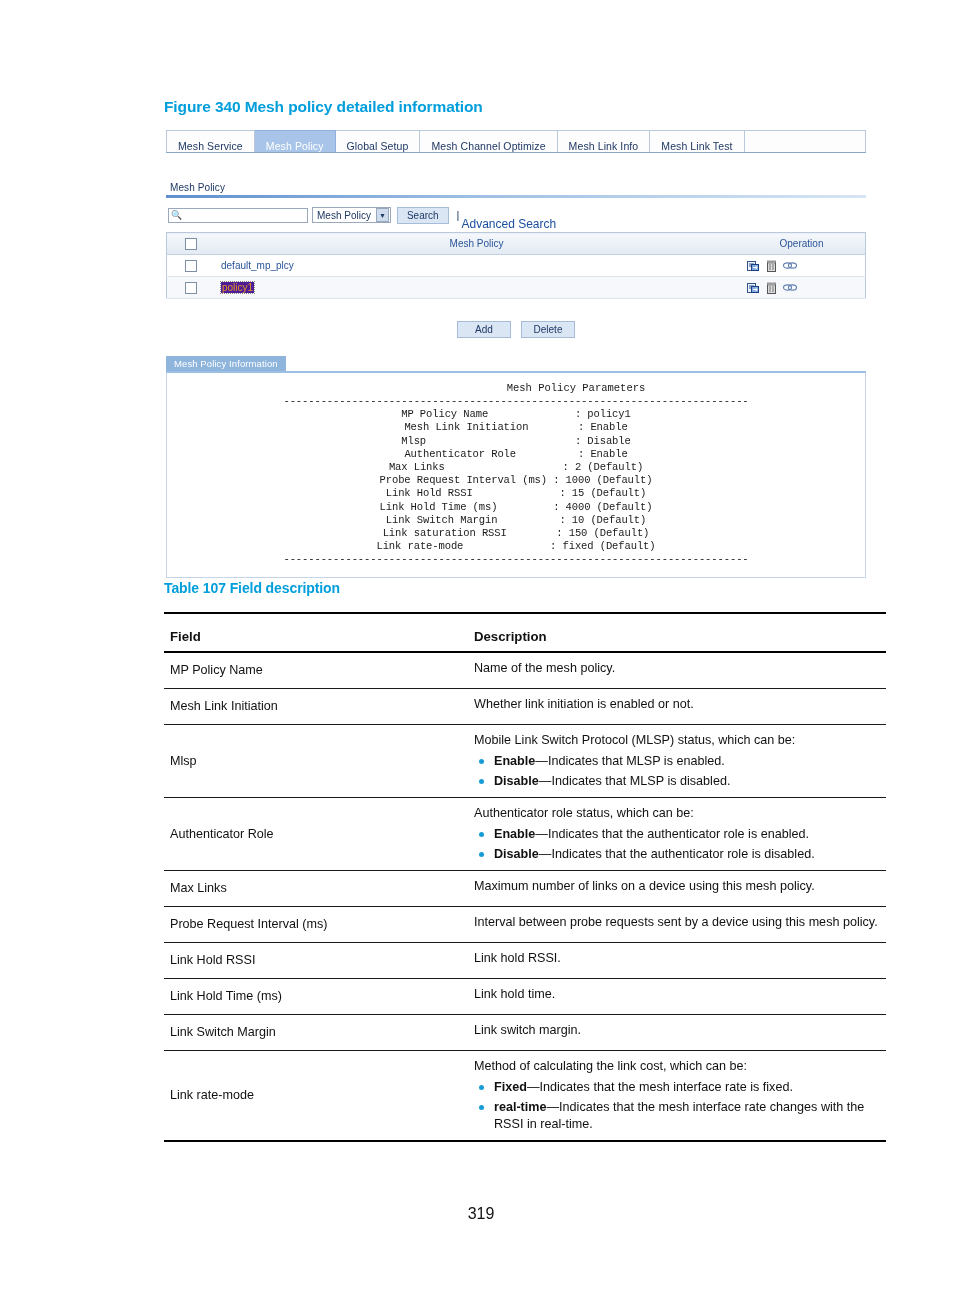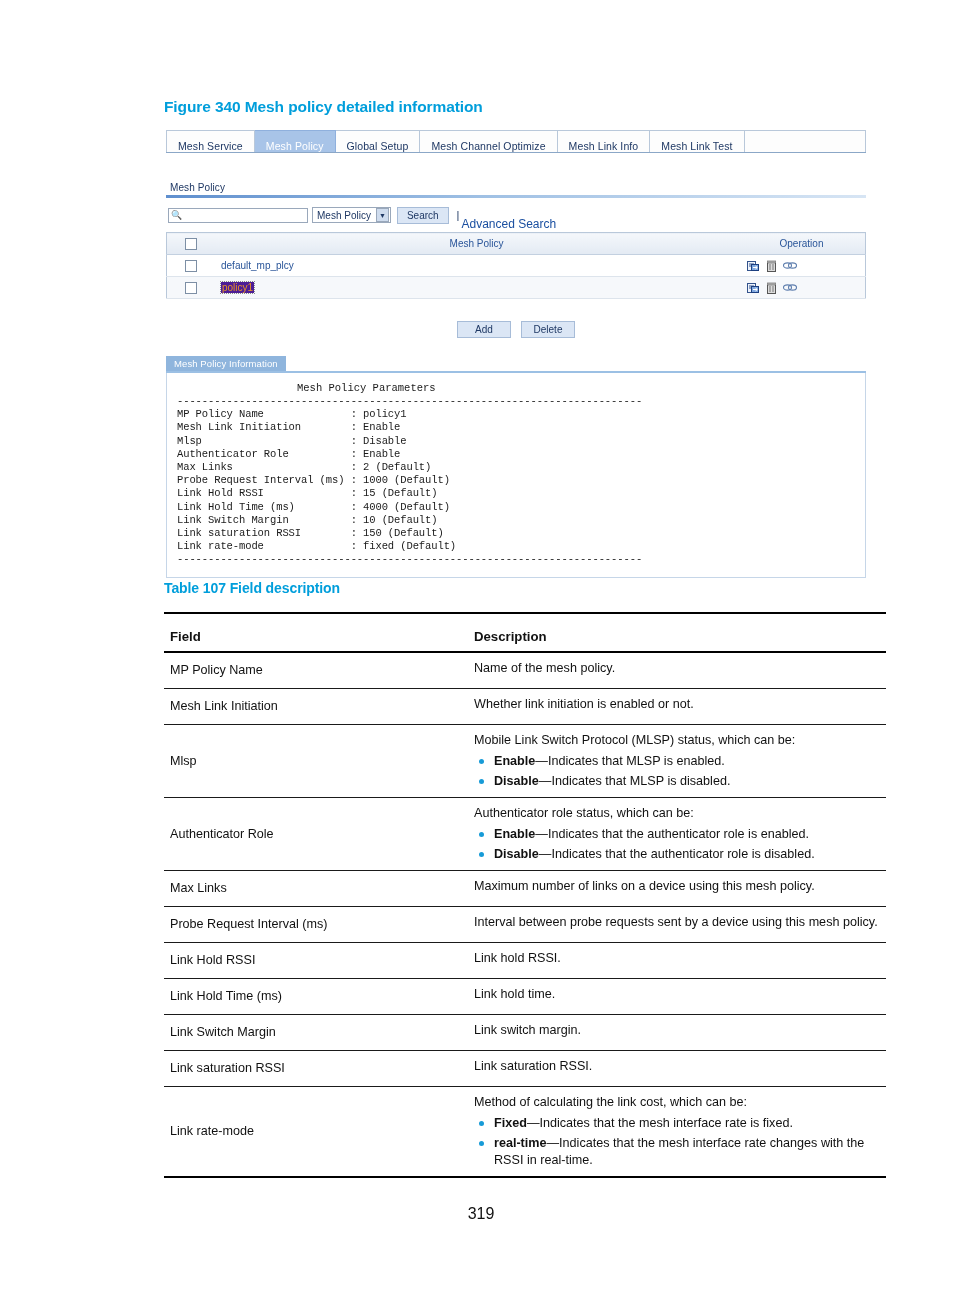--- a/index.html
+++ b/index.html
@@ -240,20 +240,21 @@
     padding: 2px 8px 2px 8px;
     letter-spacing: 0.1px;
     white-space: nowrap;
   }
   .info-body {
     border: 1px solid #c6d6e8;
     border-top: none;
     background: #ffffff;
     padding: 8px 10px 10px 10px;
     min-height: 175px;
+    text-align: center;
   }
   .mono {
     font-family: "Liberation Mono", "DejaVu Sans Mono", monospace;
     font-size: 10.5px;
     line-height: 13.2px;
     color: #1a1a1a;
     white-space: pre;
     letter-spacing: -0.1px;
   }
   .mono-title {
@@ -550,26 +551,20 @@
             <p class="desc-lead">Link hold time.</p>
           </td>
         </tr>
         <tr>
           <td class="fcol-field">Link Switch Margin</td>
           <td class="fcol-desc">
             <p class="desc-lead">Link switch margin.</p>
           </td>
         </tr>
         <tr>
-          <td class="fcol-field">Link saturation RSSI</td>
-          <td class="fcol-desc">
-            <p class="desc-lead">Link saturation RSSI.</p>
-          </td>
-        </tr>
-        <tr>
           <td class="fcol-field">Link rate-mode</td>
           <td class="fcol-desc">
             <p class="desc-lead">Method of calculating the link cost, which can be:</p>
             <ul class="desc-list">
               <li><span class="bul"></span><b>Fixed</b><span>—Indicates that the mesh interface rate is fixed.</span></li>
               <li><span class="bul"></span><b>real-time</b><span>—Indicates that the mesh interface rate changes with the RSSI in real-time.</span></li>
             </ul>
           </td>
         </tr>
       </tbody>

